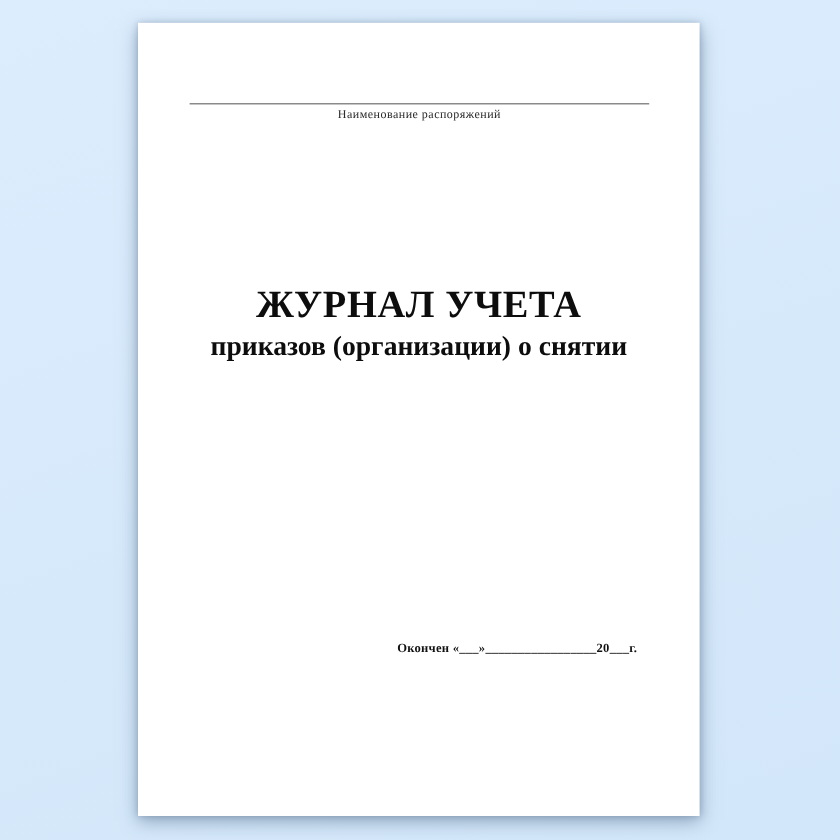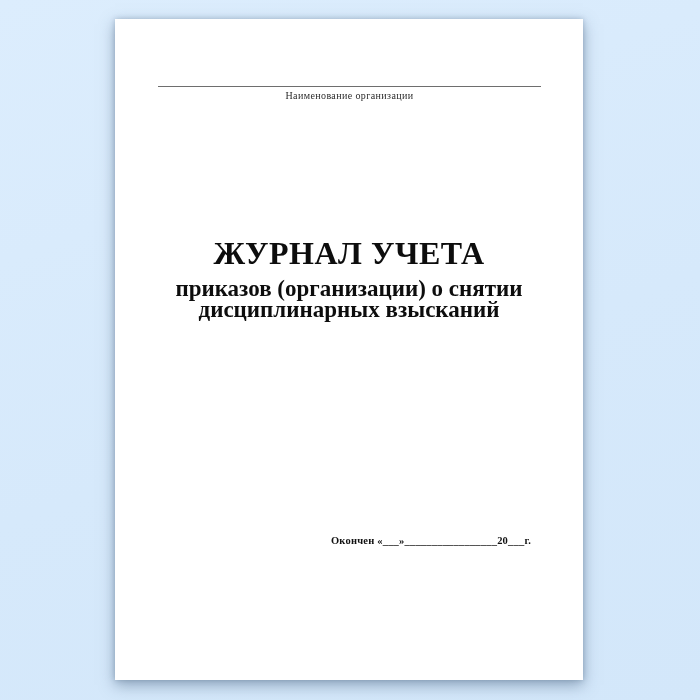--- a/index.html
+++ b/index.html
@@ -68,27 +68,26 @@
   .date-line + .date-line { margin-top:16px; }
 </style>
 </head>
 <body>
 
 <div class="scene">
   <div class="paper">
 
     <div class="org-block">
       <div class="org-line"></div>
-      <div class="org-label">Наименование организации</div>
+      <div class="org-label">Наименование распоряжений</div>
     </div>
 
     <div class="title-block">
       <div class="title-main">ЖУРНАЛ УЧЕТА</div>
       <div class="title-sub">приказов (организации) о снятии</div>
-      <div class="title-sub">дисциплинарных взысканий</div>
     </div>
 
     <div class="dates-block">
       <div class="date-line">Окончен «___»_________________20___г.</div>
     </div>
 
   </div>
 </div>
 
 </body></html>

